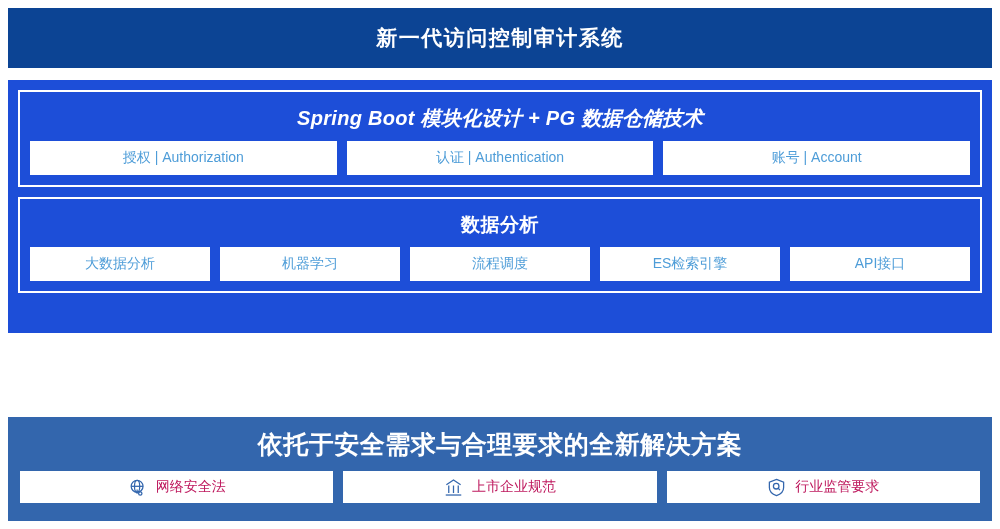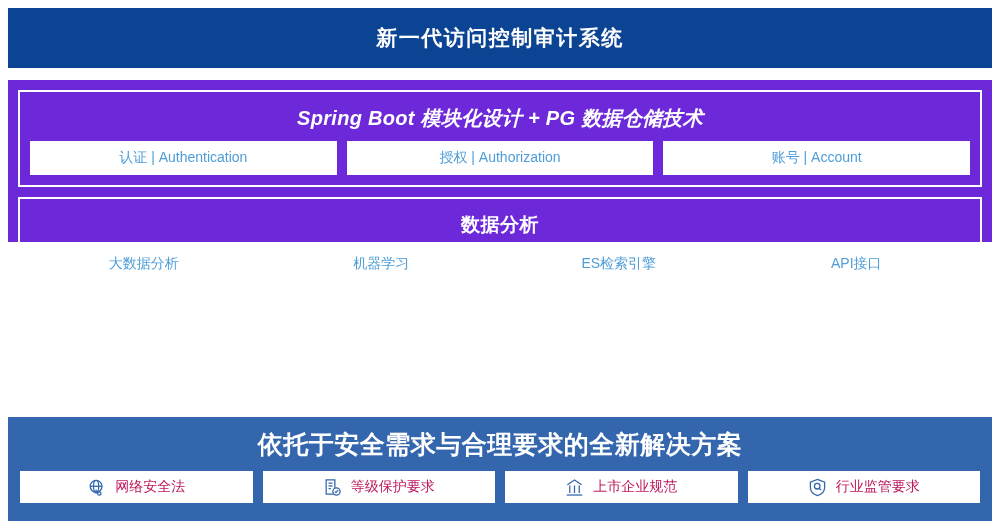--- a/index.html
+++ b/index.html
@@ -40,22 +40,22 @@
     font-weight: bold;
     letter-spacing: 1.5px;
   }
 
   
   .platform-panel {
     position: absolute;
     left: 8px;
     top: 80px;
     width: 984px;
-    height: 162px;
-    background: #6d28d9;
+    height: 253px;
+    background: #1d4ed8;
     box-sizing: border-box;
     padding: 10px;
   }
 
   .inner-box {
     border: 2px solid #ffffff;
     box-sizing: border-box;
     padding: 8px 10px 10px 10px;
   }
   .inner-box + .inner-box {
@@ -173,31 +173,32 @@
 
   <div class="titlebar">
     <div class="titlebar-text">新一代访问控制审计系统</div>
   </div>
 
   <div class="platform-panel">
 
     <div class="inner-box">
       <div class="group-title italic">Spring Boot 模块化设计 + PG 数据仓储技术</div>
       <div class="chip-row">
+        <div class="chip">授权 | Authorization</div>
         <div class="chip">认证 | Authentication</div>
-        <div class="chip">授权 | Authorization</div>
         <div class="chip">账号 | Account</div>
       </div>
     </div>
 
     <div class="inner-box">
       <div class="group-title">数据分析</div>
       <div class="chip-row">
         <div class="chip">大数据分析</div>
         <div class="chip">机器学习</div>
+        <div class="chip">流程调度</div>
         <div class="chip">ES检索引擎</div>
         <div class="chip">API接口</div>
       </div>
     </div>
   </div>
 
 
   <div class="solution-panel">
     <div class="group-title">依托于安全需求与合理要求的全新解决方案</div>
     <div class="chip-row">
@@ -208,33 +209,20 @@
             <circle cx="11.5" cy="10.5" r="7.5"></circle>
             <ellipse cx="11.5" cy="10.5" rx="3.3" ry="7.5"></ellipse>
             <line x1="4" y1="10.5" x2="19" y2="10.5"></line>
             <line x1="11.5" y1="14.5" x2="11.5" y2="20"></line>
             <circle cx="15.5" cy="19.5" r="2.1"></circle>
           </svg>
         </span>
         <span>网络安全法</span>
       </div>
 
-      <div class="sol-chip">
-        <span class="ico">
-          <svg viewBox="0 0 24 24" width="19" height="19" fill="none" stroke="#3366ad" stroke-width="1.6">
-            <path d="M4 2.5 h11 v18 h-11 z"></path>
-            <line x1="7" y1="6.5" x2="12" y2="6.5"></line>
-            <line x1="7" y1="10" x2="12" y2="10"></line>
-            <line x1="7" y1="13.5" x2="10" y2="13.5"></line>
-            <circle cx="17" cy="17" r="4.6" fill="#ffffff"></circle>
-            <polyline points="14.9,17 16.4,18.5 19.2,15.4"></polyline>
-          </svg>
-        </span>
-        <span>等级保护要求</span>
-      </div>
 
       <div class="sol-chip">
         <span class="ico">
           <svg viewBox="0 0 24 24" width="19" height="19" fill="none" stroke="#3366ad" stroke-width="1.6">
             <polyline points="3,8.5 12,2.5 21,8.5"></polyline>
             <line x1="2.2" y1="21.5" x2="21.8" y2="21.5"></line>
             <line x1="6" y1="9.5" x2="6" y2="19"></line>
             <line x1="12" y1="9.5" x2="12" y2="19"></line>
             <line x1="18" y1="9.5" x2="18" y2="19"></line>
           </svg>

